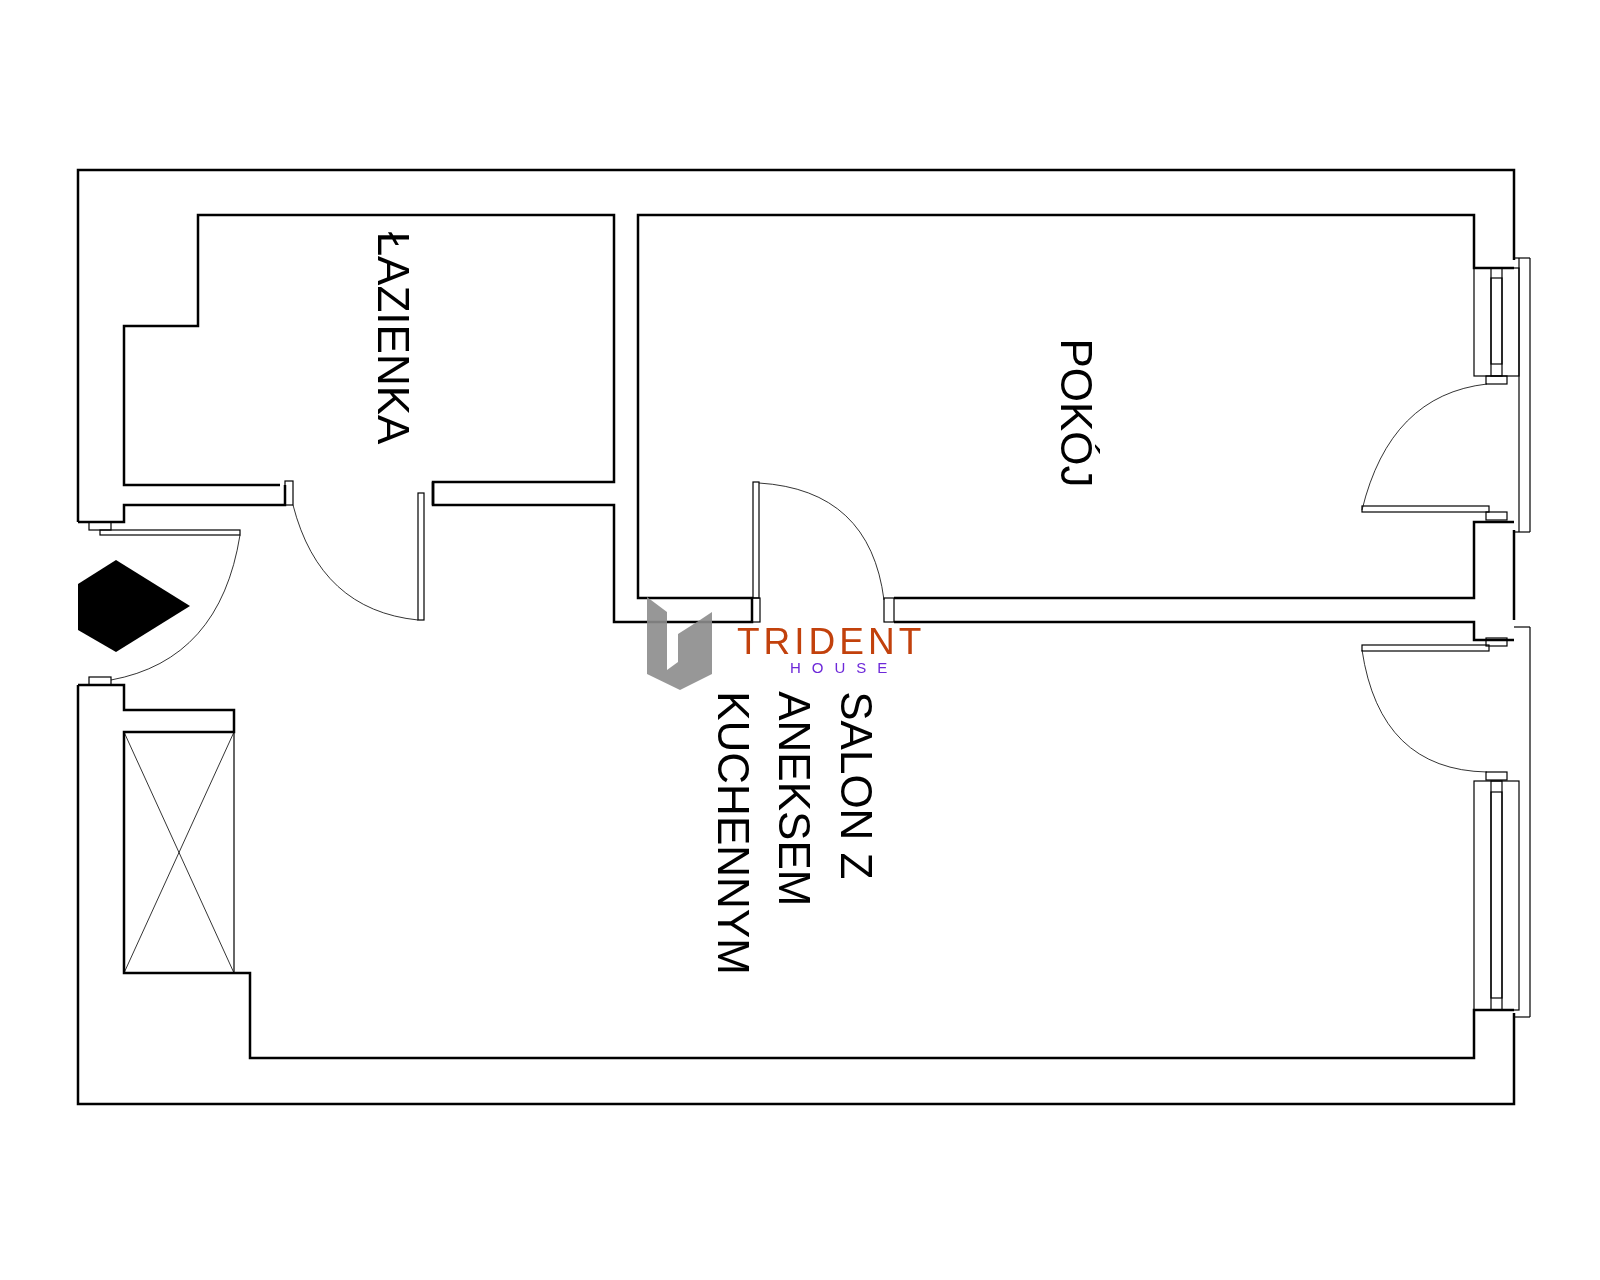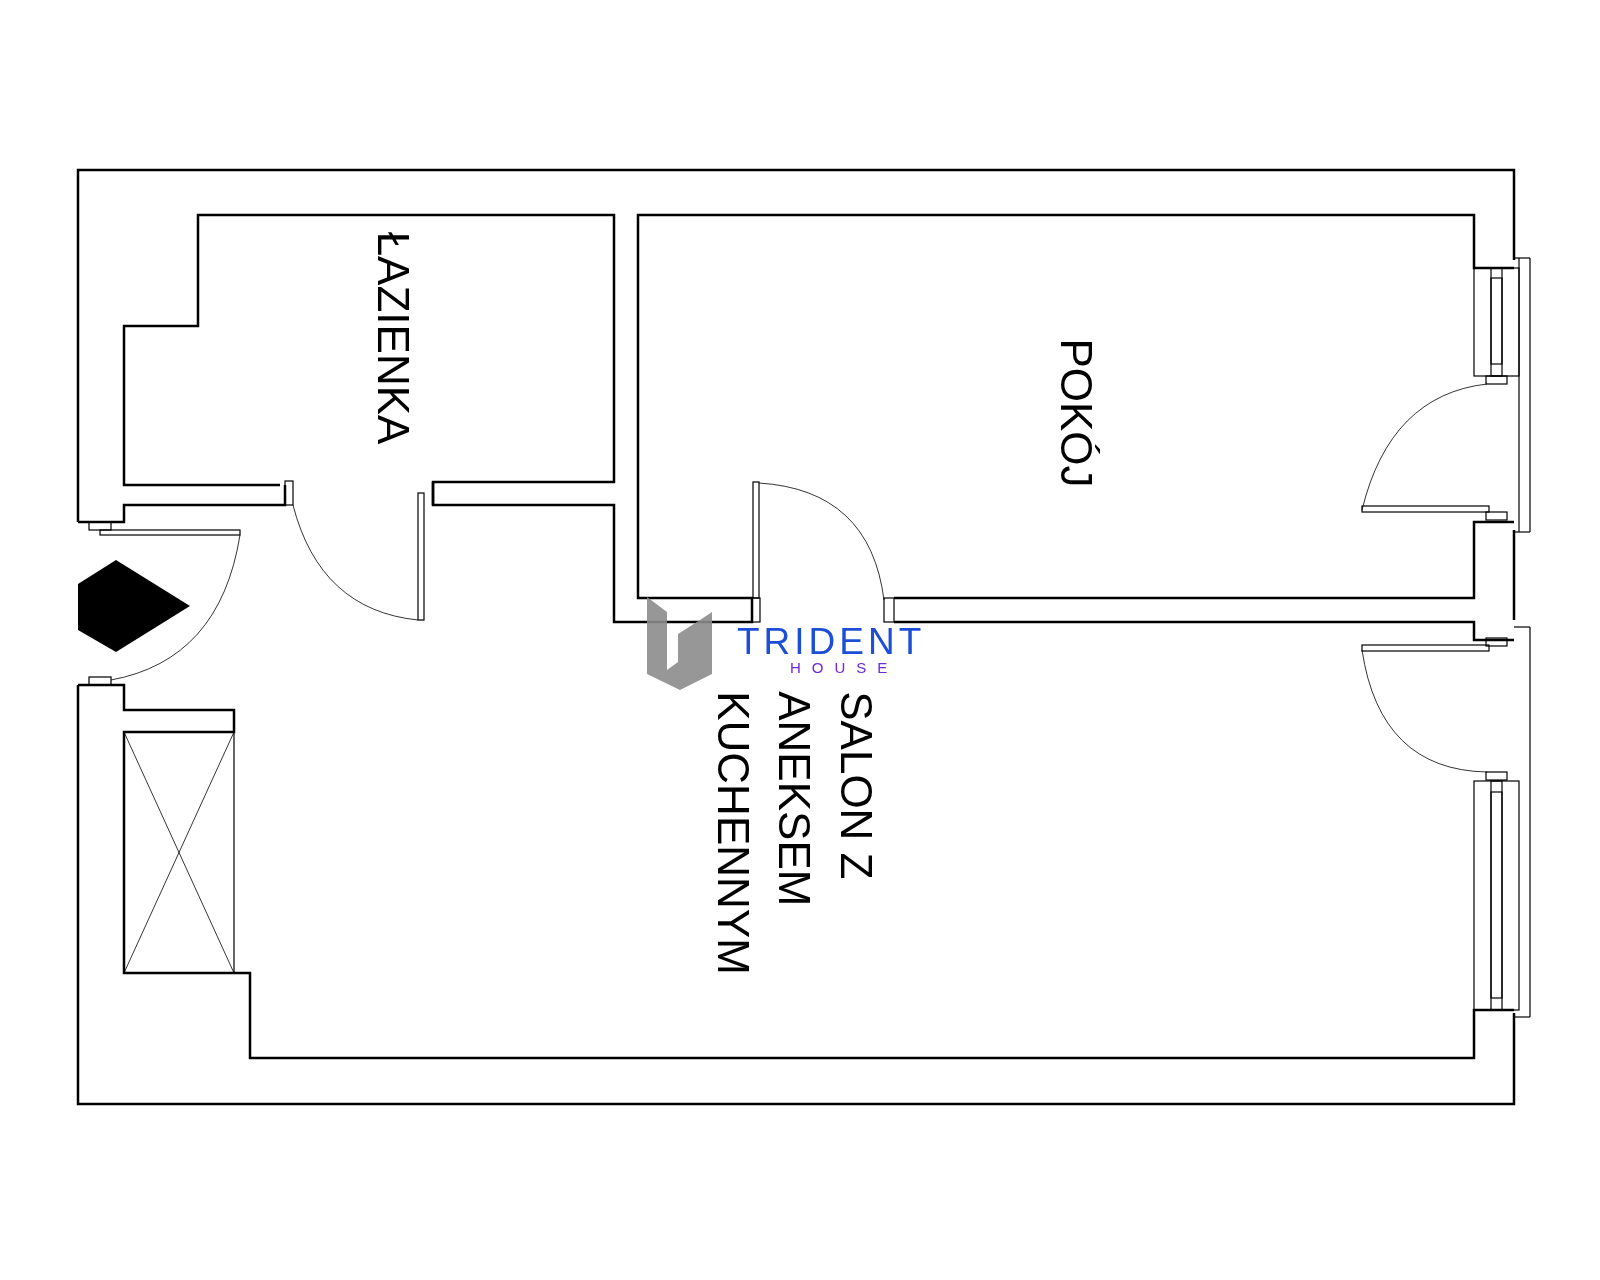--- a/index.html
+++ b/index.html
@@ -72,14 +72,14 @@
 </svg>
 
 <div style="position:absolute;left:393px;top:338px;transform:translate(-50%,-50%) rotate(90deg);white-space:nowrap;font-size:44px;line-height:1;">ŁAZIENKA</div>
 <div style="position:absolute;left:1076px;top:413px;transform:translate(-50%,-50%) rotate(90deg);white-space:nowrap;font-size:44px;line-height:1;">POKÓJ</div>
 <div style="position:absolute;left:795px;top:833px;transform:translate(-50%,-50%) rotate(90deg);white-space:nowrap;font-size:44px;line-height:1.4;text-align:left;">
   <div>SALON Z</div>
   <div>ANEKSEM</div>
   <div>KUCHENNYM</div>
 </div>
 
-<div style="position:absolute;left:737px;top:623px;font-size:37px;letter-spacing:4px;color:#1d4ed8;line-height:1;">TRIDENT</div>
+<div style="position:absolute;left:737px;top:623px;font-size:37px;letter-spacing:4px;color:#c2410c;line-height:1;">TRIDENT</div>
 <div style="position:absolute;left:790px;top:660px;font-size:15px;letter-spacing:11px;color:#6d28d9;line-height:1;">HOUSE</div>
 
 </body></html>

